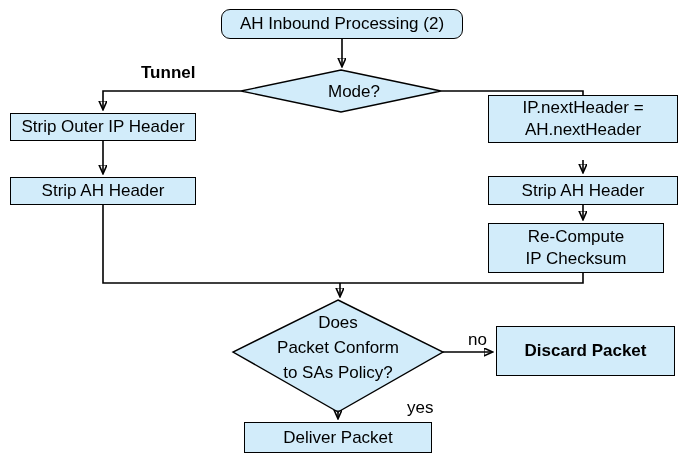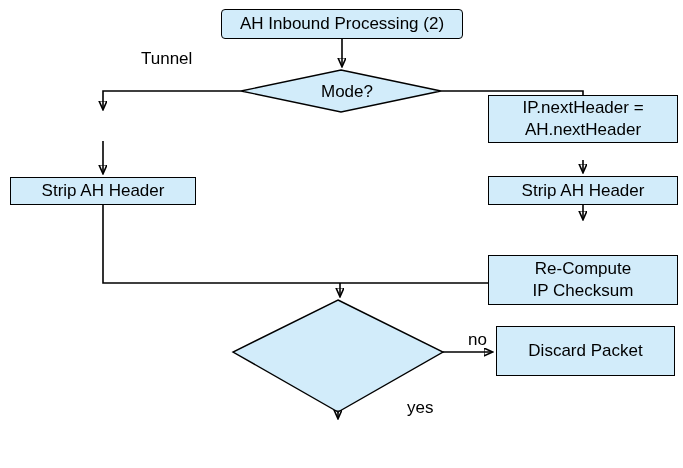--- a/index.html
+++ b/index.html
@@ -43,21 +43,21 @@
     border: 1.6px solid var(--node-border);
     color: var(--text-color);
     display: flex;
     align-items: center;
     justify-content: center;
     text-align: center;
     font-size: 17px;
     line-height: 22px;
     white-space: pre-line;
   }
-  .node.rounded { border-radius: 4px; }
+  .node.rounded { border-radius: 9px; }
   .diamond-label {
     position: absolute;
     color: var(--text-color);
     display: flex;
     align-items: center;
     justify-content: center;
     text-align: center;
     font-size: 17px;
     line-height: 25px;
     white-space: pre-line;
@@ -68,26 +68,26 @@
     color: var(--text-color);
     font-size: 17px;
     white-space: nowrap;
   }
   
   .n-start       { left: 221px; top: 9px;   width: 242px; height: 30px; }
   .n-strip-outer { left: 10px;  top: 113px; width: 186px; height: 28px; }
   .n-strip-ah-l  { left: 10px;  top: 177px; width: 186px; height: 28px; }
   .n-ipnext      { left: 488px; top: 95px; width: 190px; height: 48px; }
   .n-strip-ah-r  { left: 488px; top: 176px; width: 190px; height: 29px; }
-  .n-recompute   { left: 488px; top: 223px; width: 190px; height: 50px; margin-top: 32px; }
-  .n-discard     { left: 496px; top: 326px; width: 179px; height: 50px; }
+  .n-recompute   { left: 488px; top: 223px; width: 176px; height: 50px; }
+  .n-discard     { left: 496px; top: 326px; width: 179px; height: 50px; font-weight: bold; }
   .n-deliver     { left: 244px; top: 422px; width: 188px; height: 31px; }
-  .l-mode        { left: 247px; top: 70px;  width: 200px; height: 42px; }
+  .l-mode        { left: 254px; top: 70px;  width: 200px; height: 42px; }
   .l-policy      { left: 233px; top: 303px; width: 210px; height: 88px; }
-  .el-tunnel     { left: 141px; top: 49px; }
+  .el-tunnel     { left: 141px; top: 63px; font-weight: bold; }
   .el-transport  { left: 468px; top: 64px; }
   .el-no         { left: 468px; top: 330px; }
   .el-yes        { left: 361px; top: 398px; margin-left: 46px; }
 </style>
 </head>
 <body>
 
 <div class="canvas">
 
   <svg class="wires" viewBox="0 0 683 468" xmlns="http://www.w3.org/2000/svg">
@@ -115,34 +115,39 @@
 
     <polygon class="diamond" points="338,300 443,352 338,412 233,352"></polygon>
 
     <line x1="443" y1="352" x2="492" y2="352" marker-end="url(#arrow)"></line>
 
     <line x1="338" y1="412" x2="338" y2="418" marker-end="url(#arrow)"></line>
   </svg>
 
   <div class="node rounded n-start">AH Inbound Processing (2)</div>
 
+  <div class="node n-strip-outer">Strip Outer IP Header</div>
 
   <div class="node n-strip-ah-l">Strip AH Header</div>
 
   <div class="node n-ipnext">IP.nextHeader =
 AH.nextHeader</div>
 
   <div class="node n-strip-ah-r">Strip AH Header</div>
 
   <div class="node n-recompute">Re-Compute
 IP Checksum</div>
 
   <div class="node n-discard">Discard Packet</div>
 
+  <div class="node n-deliver">Deliver Packet</div>
 
   <div class="diamond-label l-mode">Mode?</div>
 
+  <div class="diamond-label l-policy">Does
+Packet Conform
+to SAs Policy?</div>
 
   <span class="edge-label el-tunnel">Tunnel</span>
   <span class="edge-label el-no">no</span>
   <span class="edge-label el-yes">yes</span>
 
 </div>
 
 </body></html>

